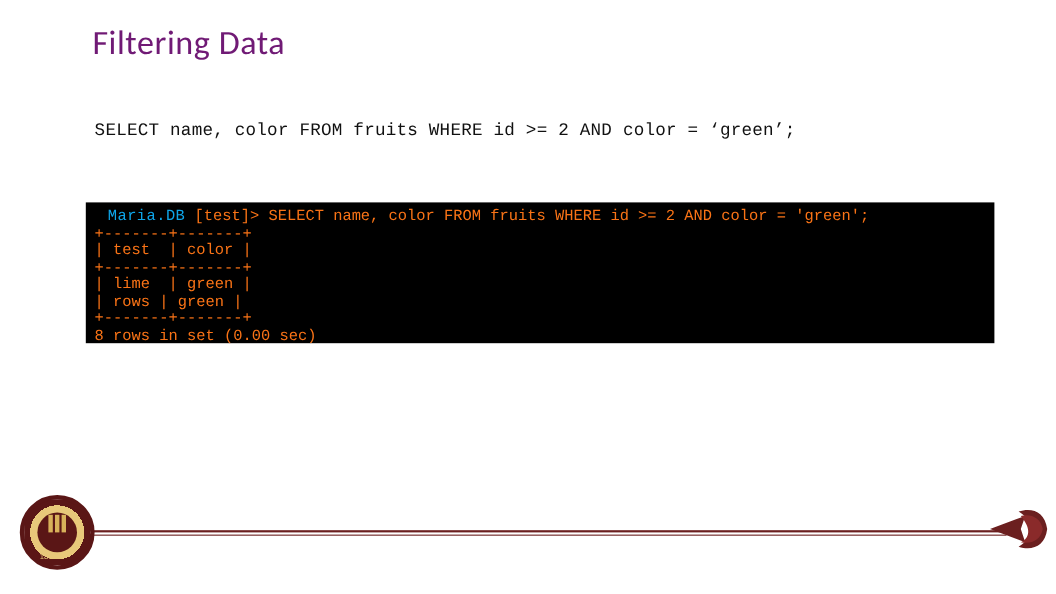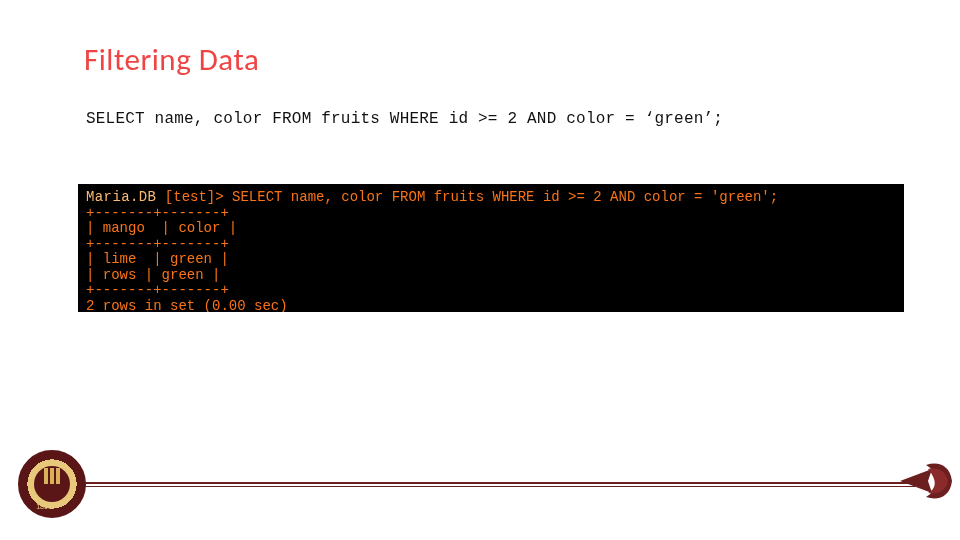--- a/index.html
+++ b/index.html
@@ -6,24 +6,24 @@
   body {
     width: 960px;
     height: 540px;
     background: #ffffff;
     font-family: "Segoe UI", "Calibri", sans-serif;
     position: relative;
     overflow: hidden;
   }
   .title {
     position: absolute;
-    top: 40px;
+    top: 20px;
     left: 84px;
     font-size: 31px;
-    color: #ef4444;
+    color: #701a75;
     font-weight: 400;
     letter-spacing: 0.5px;
   }
   .sql-line {
     position: absolute;
     top: 110px;
     left: 86px;
     font-family: "Consolas", "Courier New", monospace;
     font-size: 16px;
     color: #111;
@@ -42,21 +42,21 @@
     font-size: 14px;
     line-height: 15.5px;
     overflow: hidden;
   }
   .terminal pre {
     font-family: inherit;
     font-size: inherit;
     line-height: inherit;
     white-space: pre;
   }
-  .t-white { color: #fdba74; }
+  .t-white { color: #0ea5e9; margin-left: 12px; }
   .t-gray  { color: #f97316; }
   .t-pad   { letter-spacing: 0.4px; }
 
   .footer-line {
     position: absolute;
     left: 85px;
     right: 45px;
     top: 482px;
     height: 0;
     border-top: 2px solid #6b1f1f;
@@ -122,26 +122,26 @@
 </head>
 <body>
 
 <div class="title">Filtering Data</div>
 
 <div class="sql-line">SELECT name, color FROM fruits WHERE id &gt;= 2 AND color = ‘green’;</div>
 
 <div class="terminal">
   <pre><span class="t-white t-pad">Maria.DB</span><span class="t-gray"> </span><span class="t-gray">[test]&gt;</span><span class="t-gray"> </span><span class="t-gray">SELECT name, color FROM fruits WHERE id &gt;= 2 AND color = 'green';</span>
 <span class="t-gray">+-------+-------+</span>
-<span class="t-gray">| mango  | color |</span>
+<span class="t-gray">| test  | color |</span>
 <span class="t-gray">+-------+-------+</span>
 <span class="t-gray">| lime  | green |</span>
 <span class="t-gray">| rows | green |</span>
 <span class="t-gray">+-------+-------+</span>
-<span class="t-gray">2 rows in set (0.00 sec)</span></pre>
+<span class="t-gray">8 rows in set (0.00 sec)</span></pre>
 </div>
 
 <div class="footer-line"></div>
 
 <div class="seal">
   <div class="ring"></div>
   <div class="inner"></div>
   <div class="torch t1"></div>
   <div class="torch t2"></div>
   <div class="torch t3"></div>

